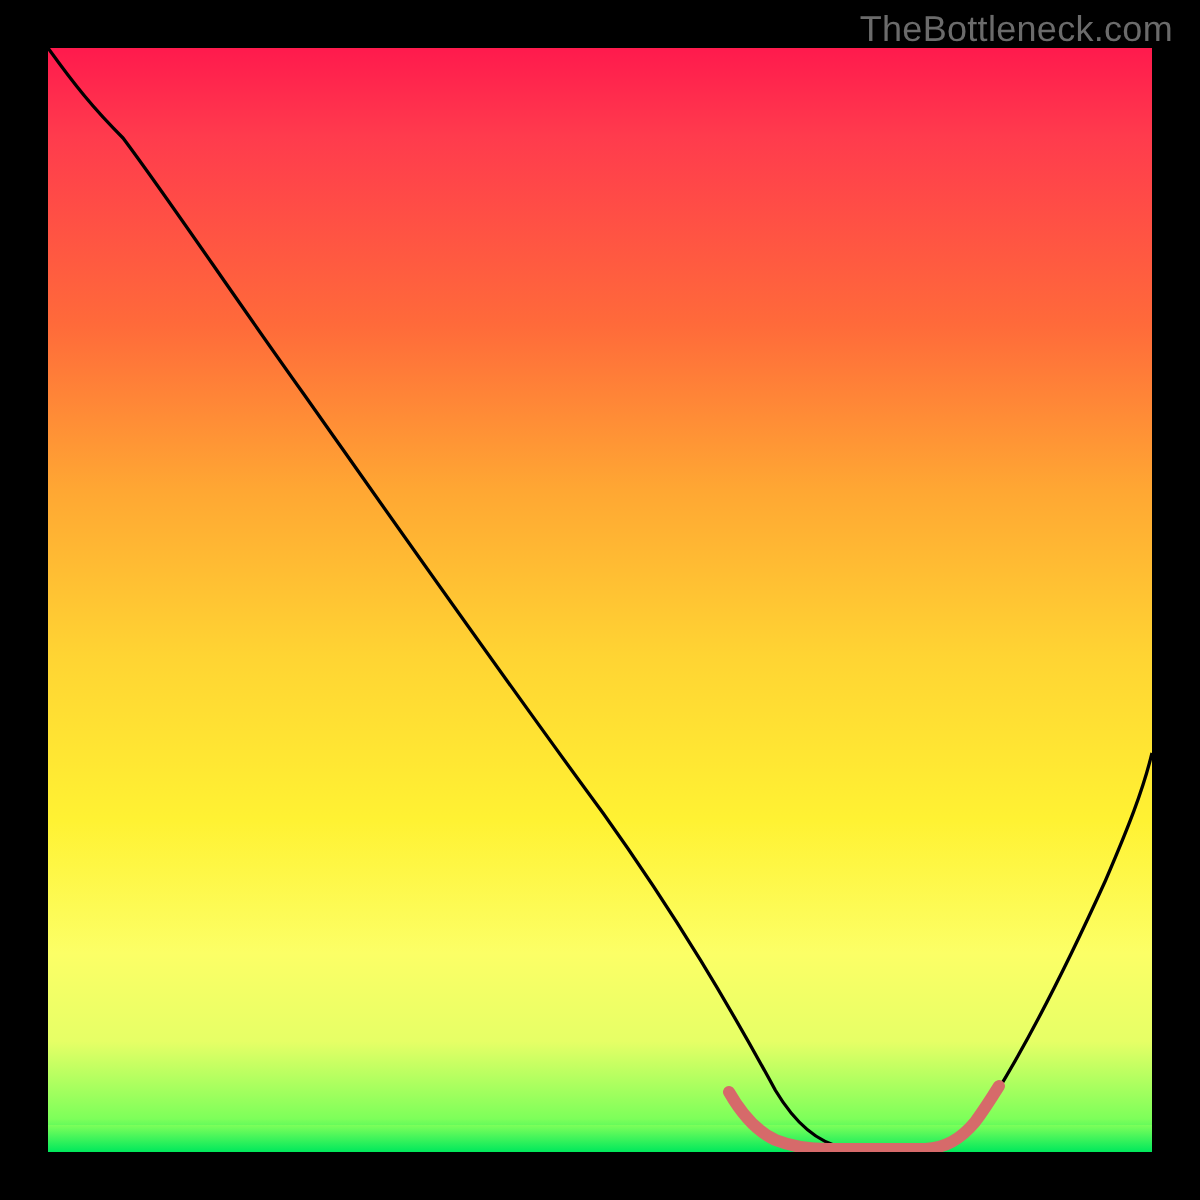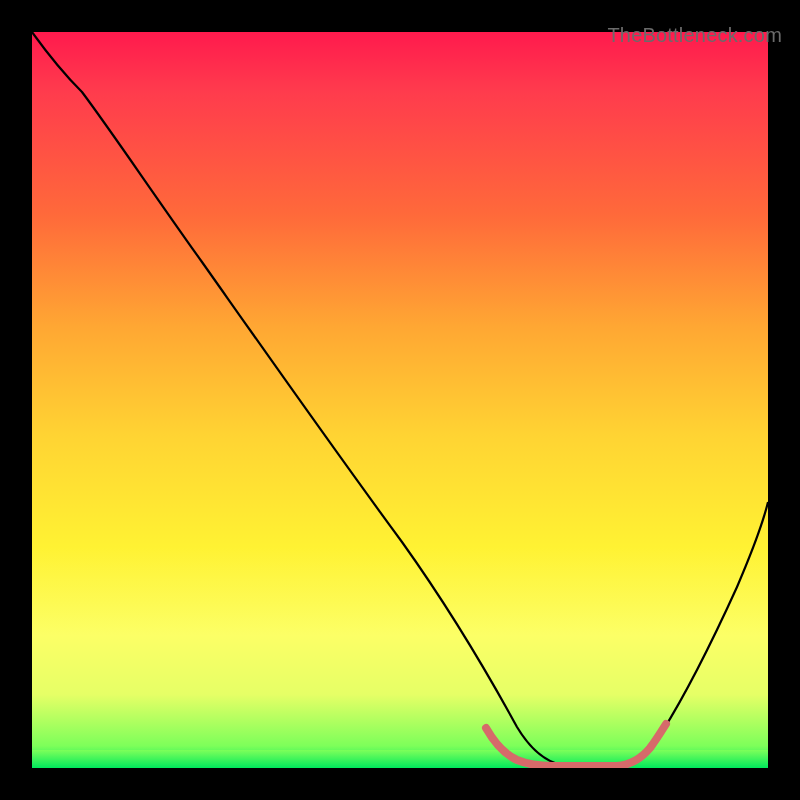--- a/index.html
+++ b/index.html
@@ -57,24 +57,24 @@
   }
   svg.curve {
     position: absolute;
     left: 0;
     top: 0;
     width: 100%;
     height: 100%;
   }
   .watermark {
     position: absolute;
-    top: 24px;
+    top: 6px;
     right: 18px;
     color: #6b6b6b;
-    font-size: 20px;
+    font-size: 24px;
     font-weight: 500;
     letter-spacing: 0.2px;
   }
 </style>
 </head>
 <body>
 
 <div class="frame">
 
   <div class="plot">

